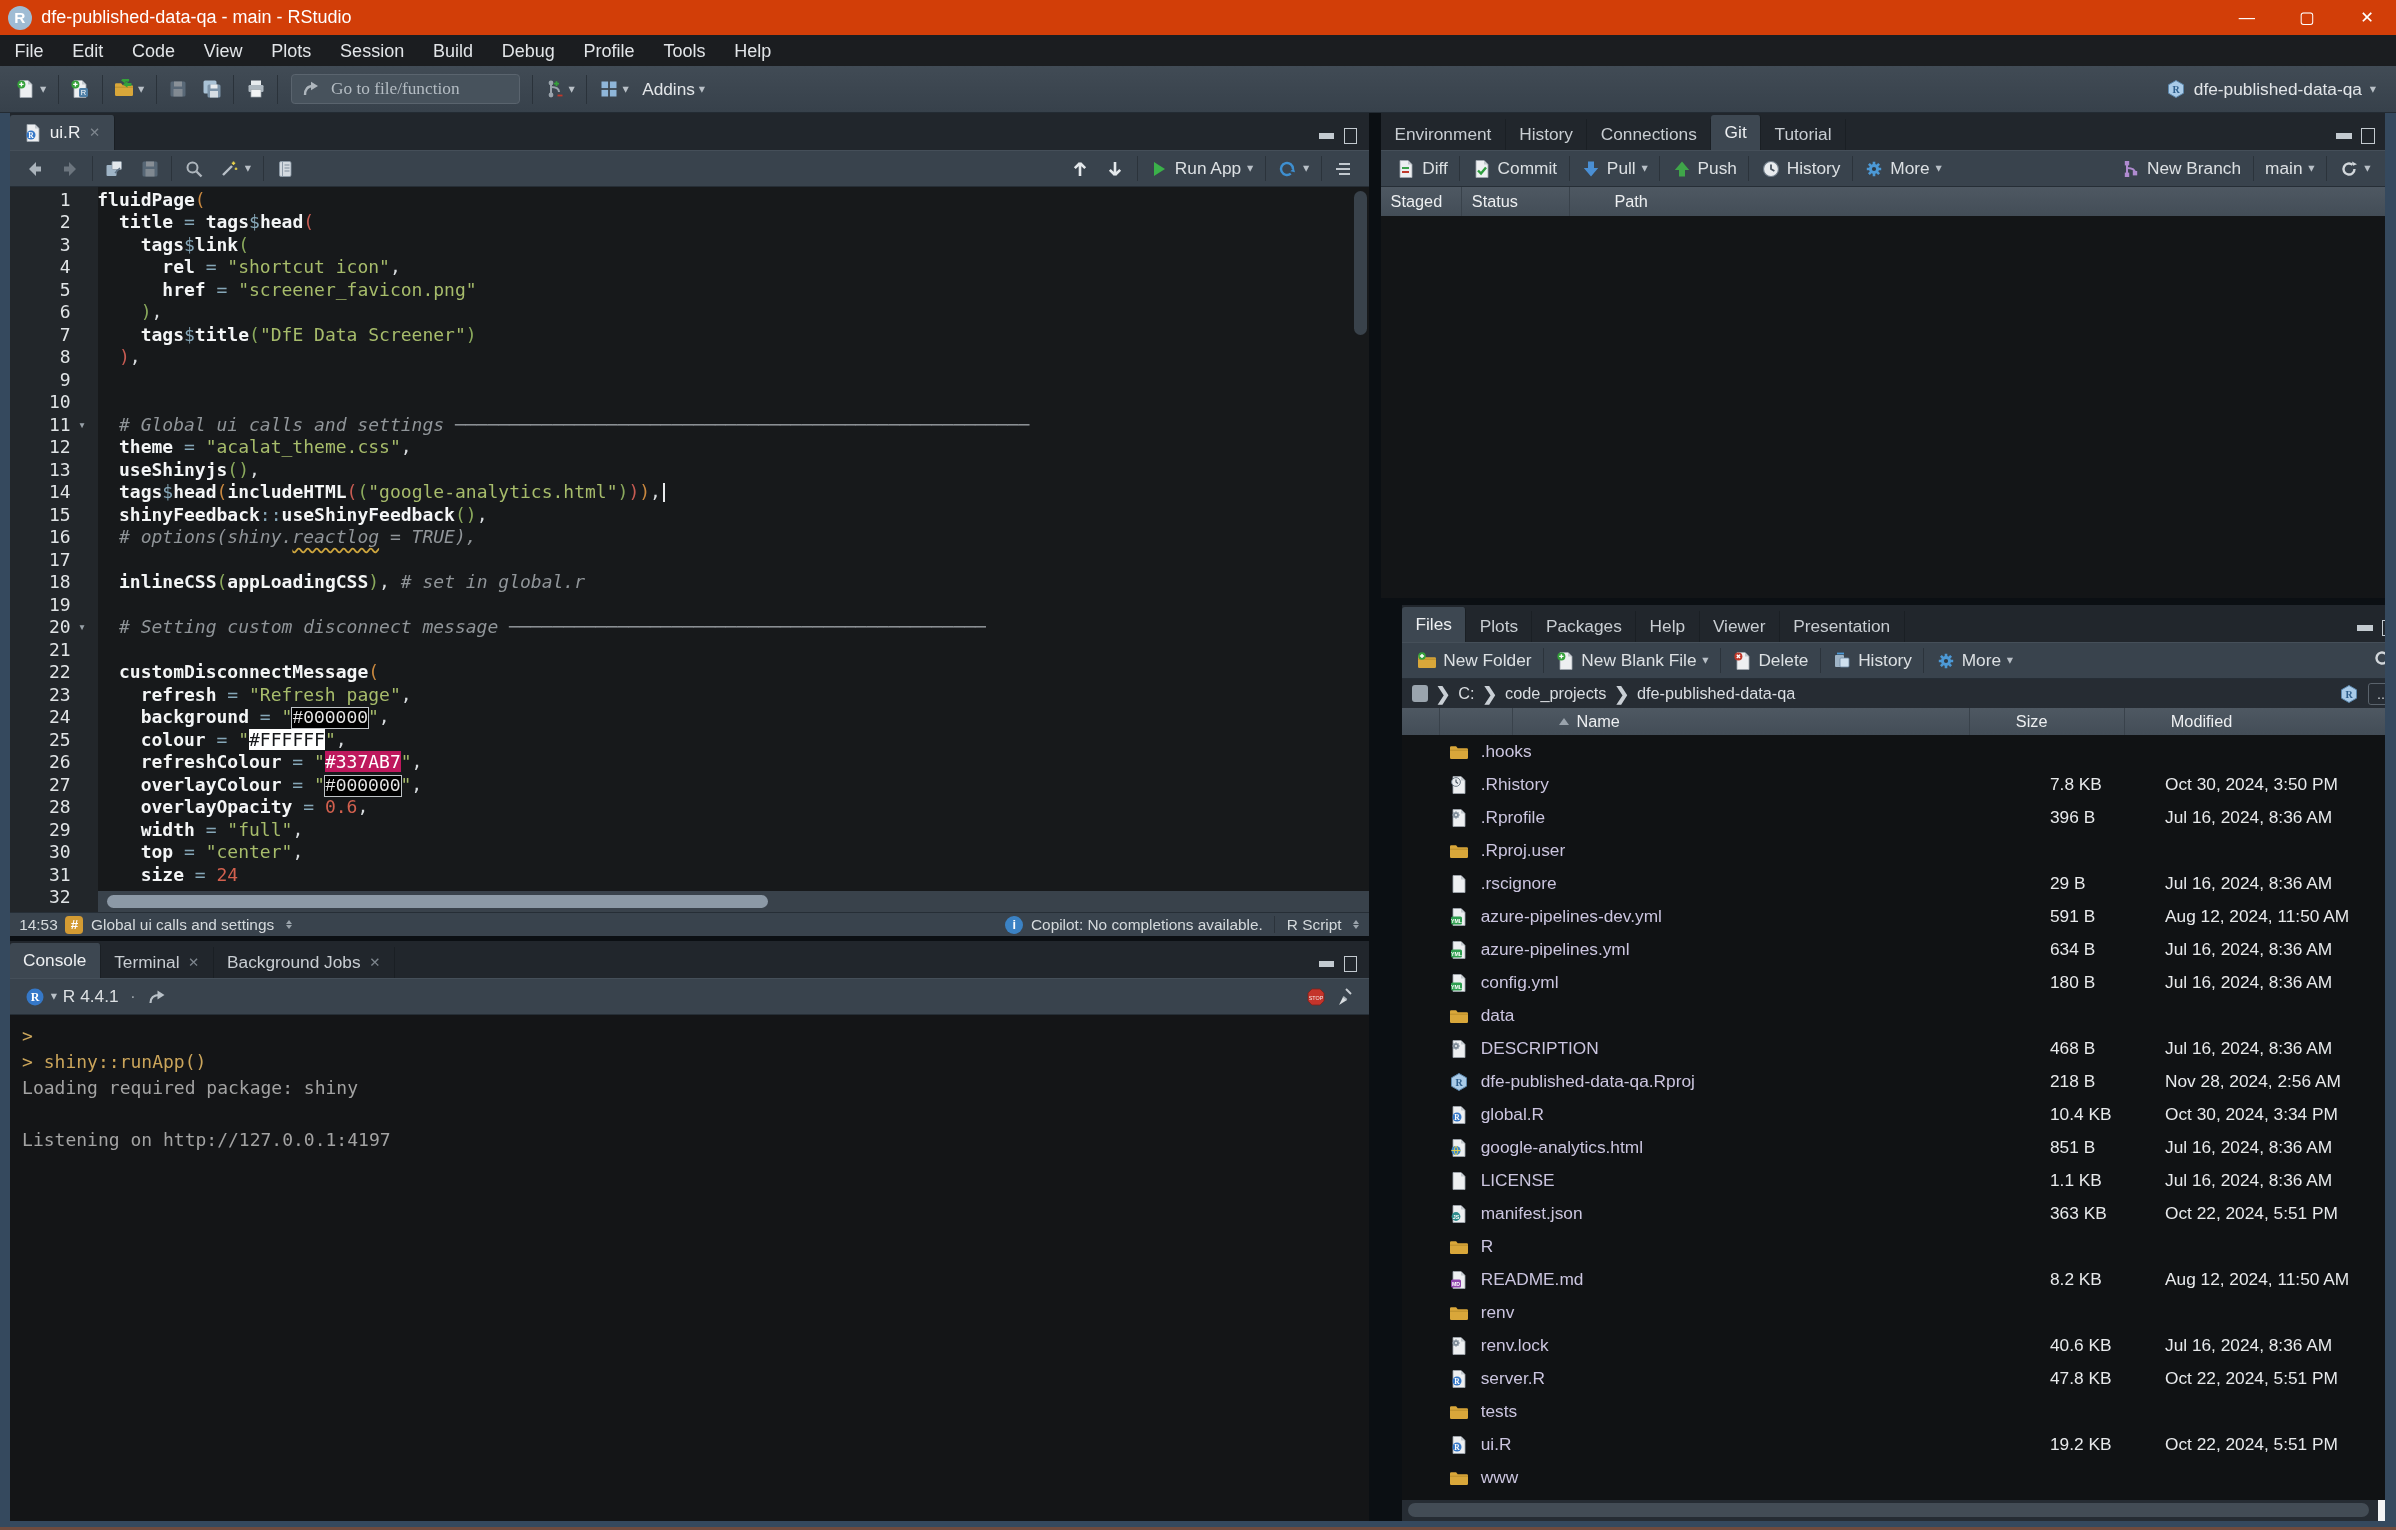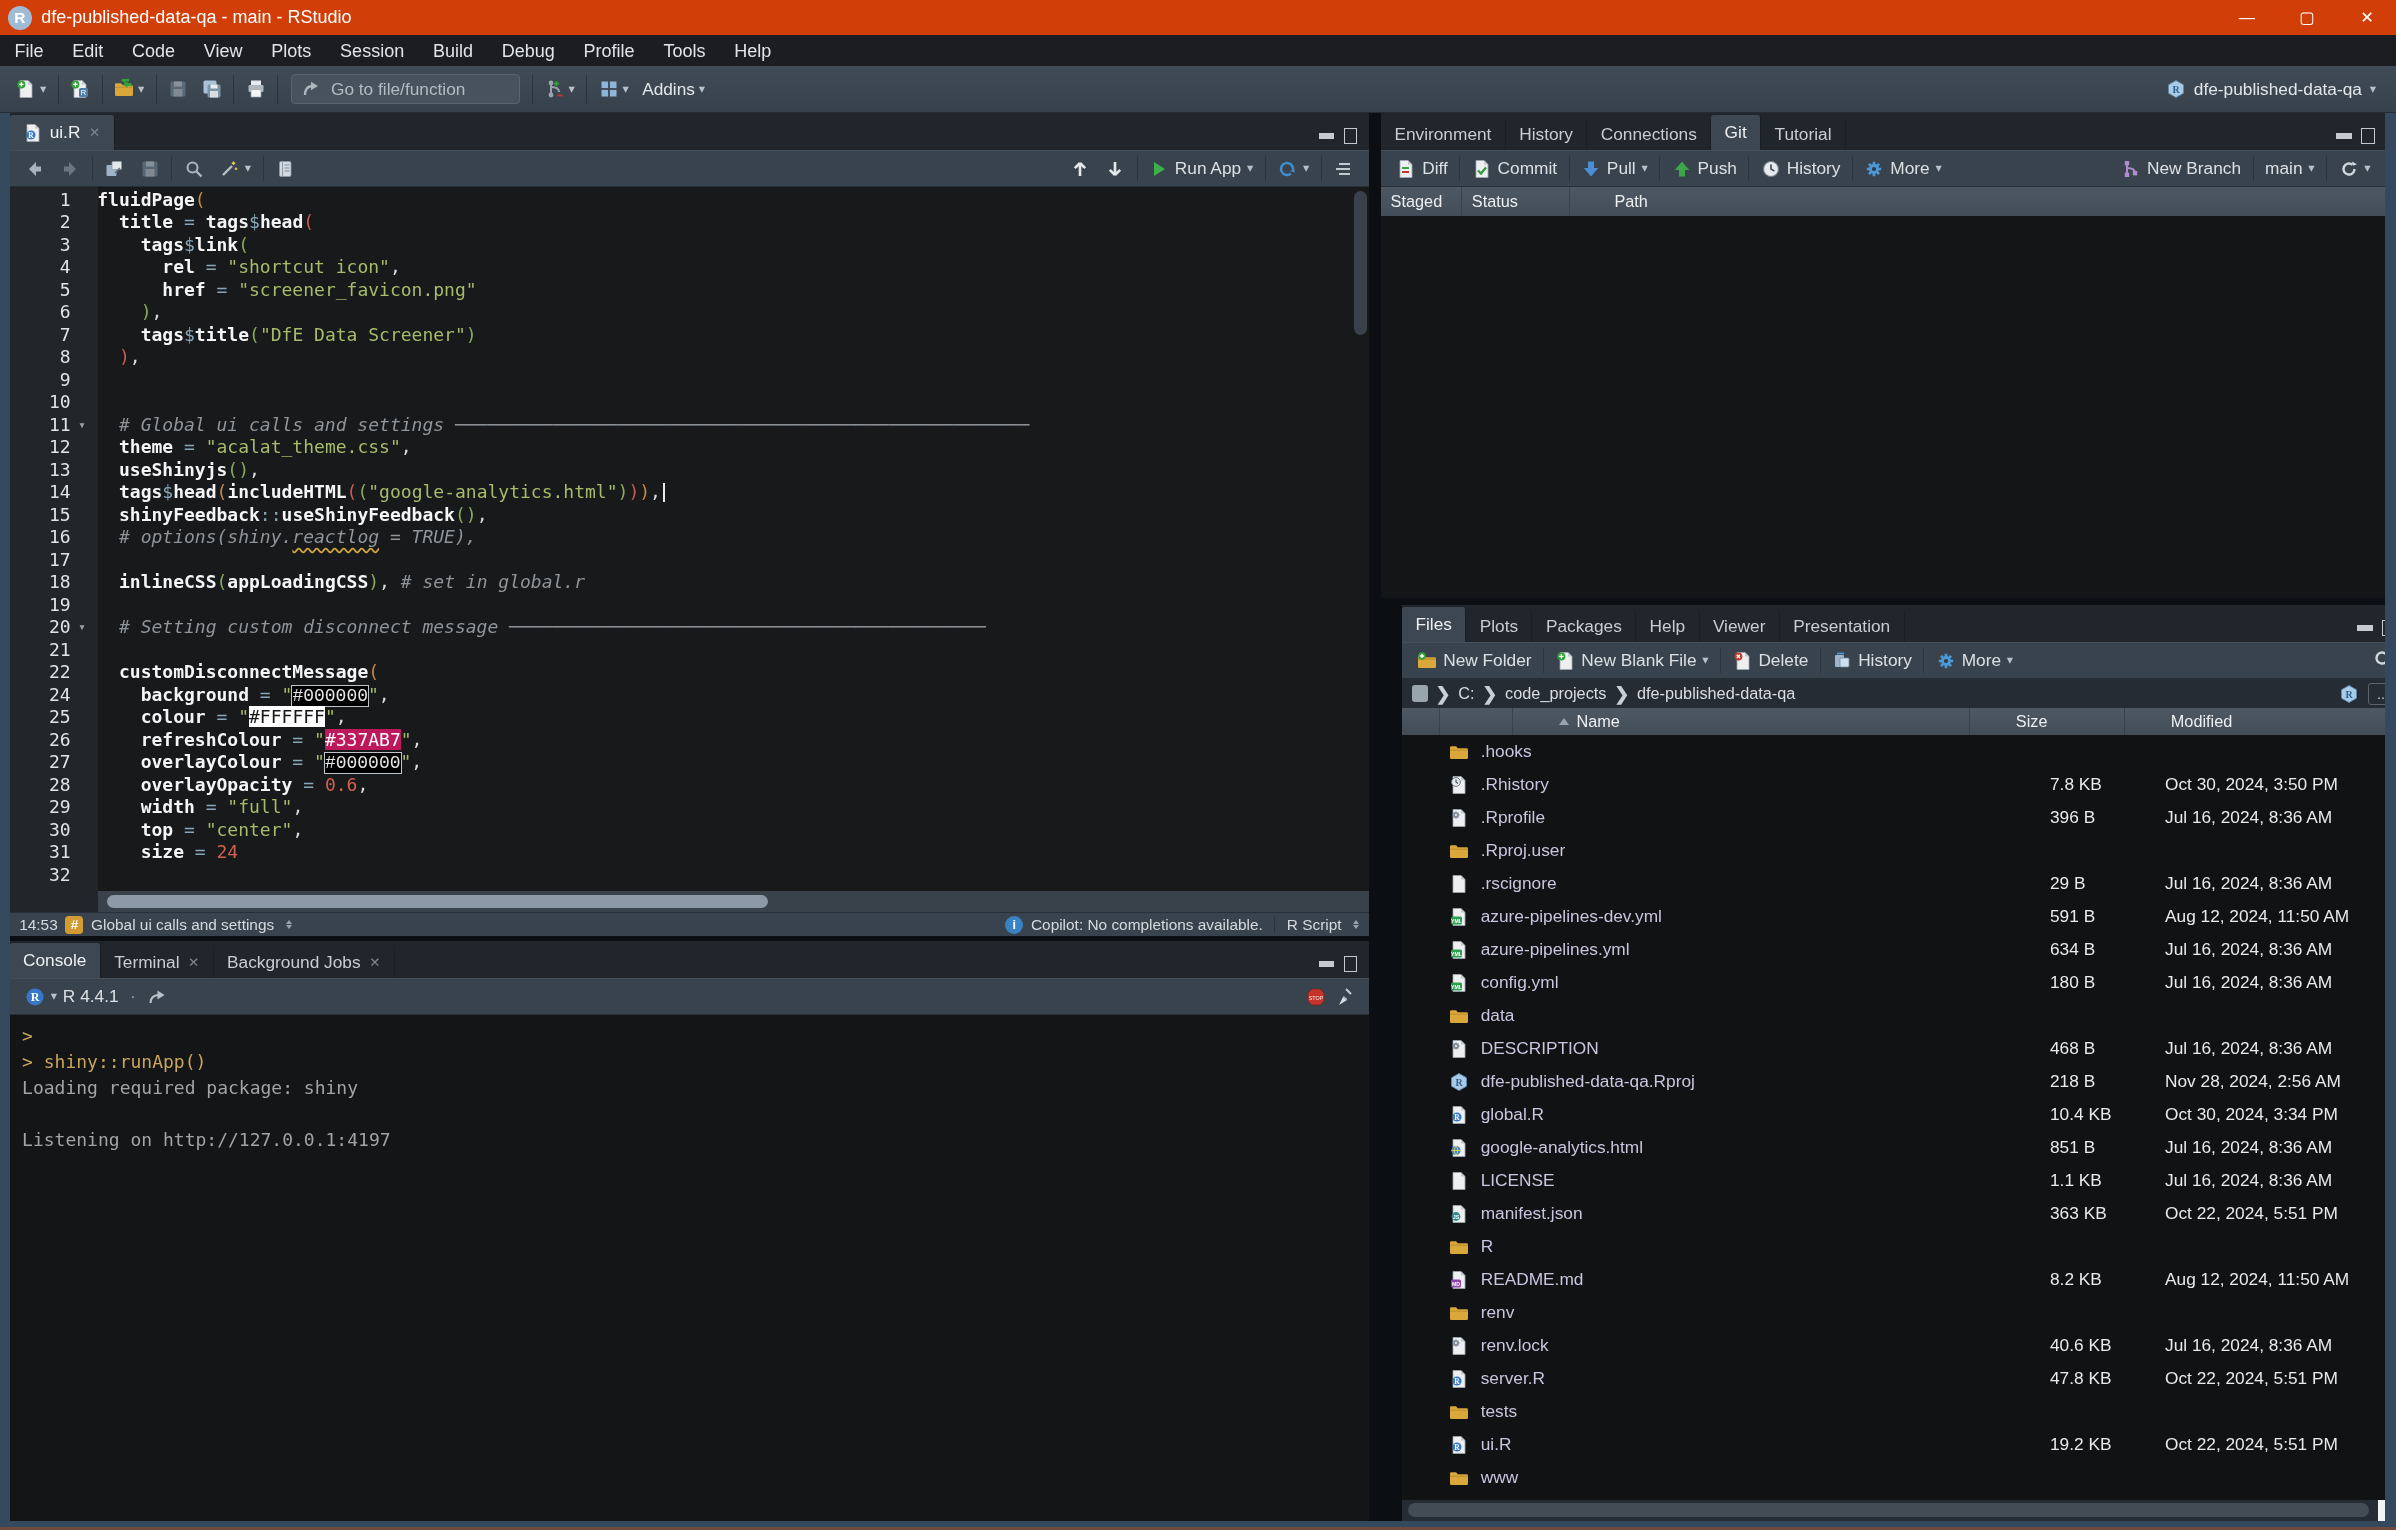--- a/index.html
+++ b/index.html
@@ -22,21 +22,21 @@
 
   
   #toolbar{left:0;top:66px;width:2397px;height:47px;background:linear-gradient(#414B55,#37414B);
       border-bottom:1px solid #232B33;display:flex;align-items:center;padding:0 9.6px;box-sizing:border-box;}
   .tbtn{display:flex;align-items:center;gap:3.8px;padding:0 6.7px;height:37px;}
   .tsep{width:1px;height:29px;background:#2A323A;margin:0 4.8px;}
   .caret{font-size:12.5px;color:#B9C0C7;line-height:1;}
   #goto{width:229px;height:30px;background:#47525C;border:1px solid #5A646E;border-radius:3.8px;
       display:flex;align-items:center;gap:7.7px;padding:0 9.6px;box-sizing:border-box;margin:0 7.7px;}
   #goto input{background:transparent;border:none;outline:none;color:#C3CAD1;font-size:17.3px;width:163px;
-      font-family:Liberation Sans, sans-serif;}
+      font-family:Liberation Serif, serif;}
   #goto input::placeholder{color:#B4BCC3;}
   .tlabel{font-size:17.3px;color:#E2E5E8;}
   #project-btn{margin-left:auto;display:flex;align-items:center;gap:7.7px;padding-right:11.5px;}
 
   
   .pane{position:absolute;background:#15181B;overflow:hidden;}
   #editor-pane{left:9.6px;top:113px;width:1359px;height:823px;display:flex;flex-direction:column;}
   #console-pane{left:9.6px;top:941px;width:1359px;height:580px;display:flex;flex-direction:column;}
   #git-pane{left:1381px;top:113px;width:1005px;height:485px;display:flex;flex-direction:column;}
   #files-pane{left:1402px;top:605px;width:1005px;height:916px;display:flex;flex-direction:column;}
@@ -426,20 +426,21 @@
           <div class="cl"><span class="g">13</span><span class="f"></span><span class="c"><span class="s-pl">  </span><span class="s-id">useShinyjs</span><span class="s-p3">()</span><span class="s-pl">,</span></span></div>
           <div class="cl"><span class="g">14</span><span class="f"></span><span class="c"><span class="s-pl">  </span><span class="s-id">tags</span><span class="s-op">$</span><span class="s-id">head</span><span class="s-p1">(</span><span class="s-id">includeHTML</span><span class="s-p2">(</span><span class="s-p3">(</span><span class="s-st">"google-analytics.html"</span><span class="s-p3">)</span><span class="s-p2">)</span><span class="s-p1">)</span><span class="s-pl">,</span><span class="caret-bar"></span></span></div>
           <div class="cl"><span class="g">15</span><span class="f"></span><span class="c"><span class="s-pl">  </span><span class="s-id">shinyFeedback</span><span class="s-op">::</span><span class="s-id">useShinyFeedback</span><span class="s-p3">()</span><span class="s-pl">,</span></span></div>
           <div class="cl"><span class="g">16</span><span class="f"></span><span class="c"><span class="s-cm">  # options(shiny.</span><span class="s-sq">reactlog</span><span class="s-cm"> = TRUE),</span></span></div>
           <div class="cl"><span class="g">17</span><span class="f"></span><span class="c"></span></div>
           <div class="cl"><span class="g">18</span><span class="f"></span><span class="c"><span class="s-pl">  </span><span class="s-id">inlineCSS</span><span class="s-p3">(</span><span class="s-id">appLoadingCSS</span><span class="s-p3">)</span><span class="s-pl">, </span><span class="s-cm"># set in global.r</span></span></div>
           <div class="cl"><span class="g">19</span><span class="f"></span><span class="c"></span></div>
           <div class="cl"><span class="g">20</span><span class="f">▾</span><span class="c"><span class="s-cm">  # Setting custom disconnect message ────────────────────────────────────────────</span></span></div>
           <div class="cl"><span class="g">21</span><span class="f"></span><span class="c"></span></div>
           <div class="cl"><span class="g">22</span><span class="f"></span><span class="c"><span class="s-pl">  </span><span class="s-id">customDisconnectMessage</span><span class="s-p1">(</span></span></div>
+          <div class="cl"><span class="g">23</span><span class="f"></span><span class="c"><span class="s-pl">    </span><span class="s-id">refresh</span><span class="s-op"> = </span><span class="s-st">"Refresh page"</span><span class="s-pl">,</span></span></div>
           <div class="cl"><span class="g">24</span><span class="f"></span><span class="c"><span class="s-pl">    </span><span class="s-id">background</span><span class="s-op"> = </span><span class="s-st">"</span><span class="s-swk">#000000</span><span class="s-st">"</span><span class="s-pl">,</span></span></div>
           <div class="cl"><span class="g">25</span><span class="f"></span><span class="c"><span class="s-pl">    </span><span class="s-id">colour</span><span class="s-op"> = </span><span class="s-st">"</span><span class="s-sww">#FFFFFF</span><span class="s-st">"</span><span class="s-pl">,</span></span></div>
           <div class="cl"><span class="g">26</span><span class="f"></span><span class="c"><span class="s-pl">    </span><span class="s-id">refreshColour</span><span class="s-op"> = </span><span class="s-st">"</span><span class="s-swb">#337AB7</span><span class="s-st">"</span><span class="s-pl">,</span></span></div>
           <div class="cl"><span class="g">27</span><span class="f"></span><span class="c"><span class="s-pl">    </span><span class="s-id">overlayColour</span><span class="s-op"> = </span><span class="s-st">"</span><span class="s-swk">#000000</span><span class="s-st">"</span><span class="s-pl">,</span></span></div>
           <div class="cl"><span class="g">28</span><span class="f"></span><span class="c"><span class="s-pl">    </span><span class="s-id">overlayOpacity</span><span class="s-op"> = </span><span class="s-nu">0.6</span><span class="s-pl">,</span></span></div>
           <div class="cl"><span class="g">29</span><span class="f"></span><span class="c"><span class="s-pl">    </span><span class="s-id">width</span><span class="s-op"> = </span><span class="s-st">"full"</span><span class="s-pl">,</span></span></div>
           <div class="cl"><span class="g">30</span><span class="f"></span><span class="c"><span class="s-pl">    </span><span class="s-id">top</span><span class="s-op"> = </span><span class="s-st">"center"</span><span class="s-pl">,</span></span></div>
           <div class="cl"><span class="g">31</span><span class="f"></span><span class="c"><span class="s-pl">    </span><span class="s-id">size</span><span class="s-op"> = </span><span class="s-nu">24</span></span></div>
           <div class="cl"><span class="g">32</span><span class="f"></span><span class="c"></span></div>
         </div>

